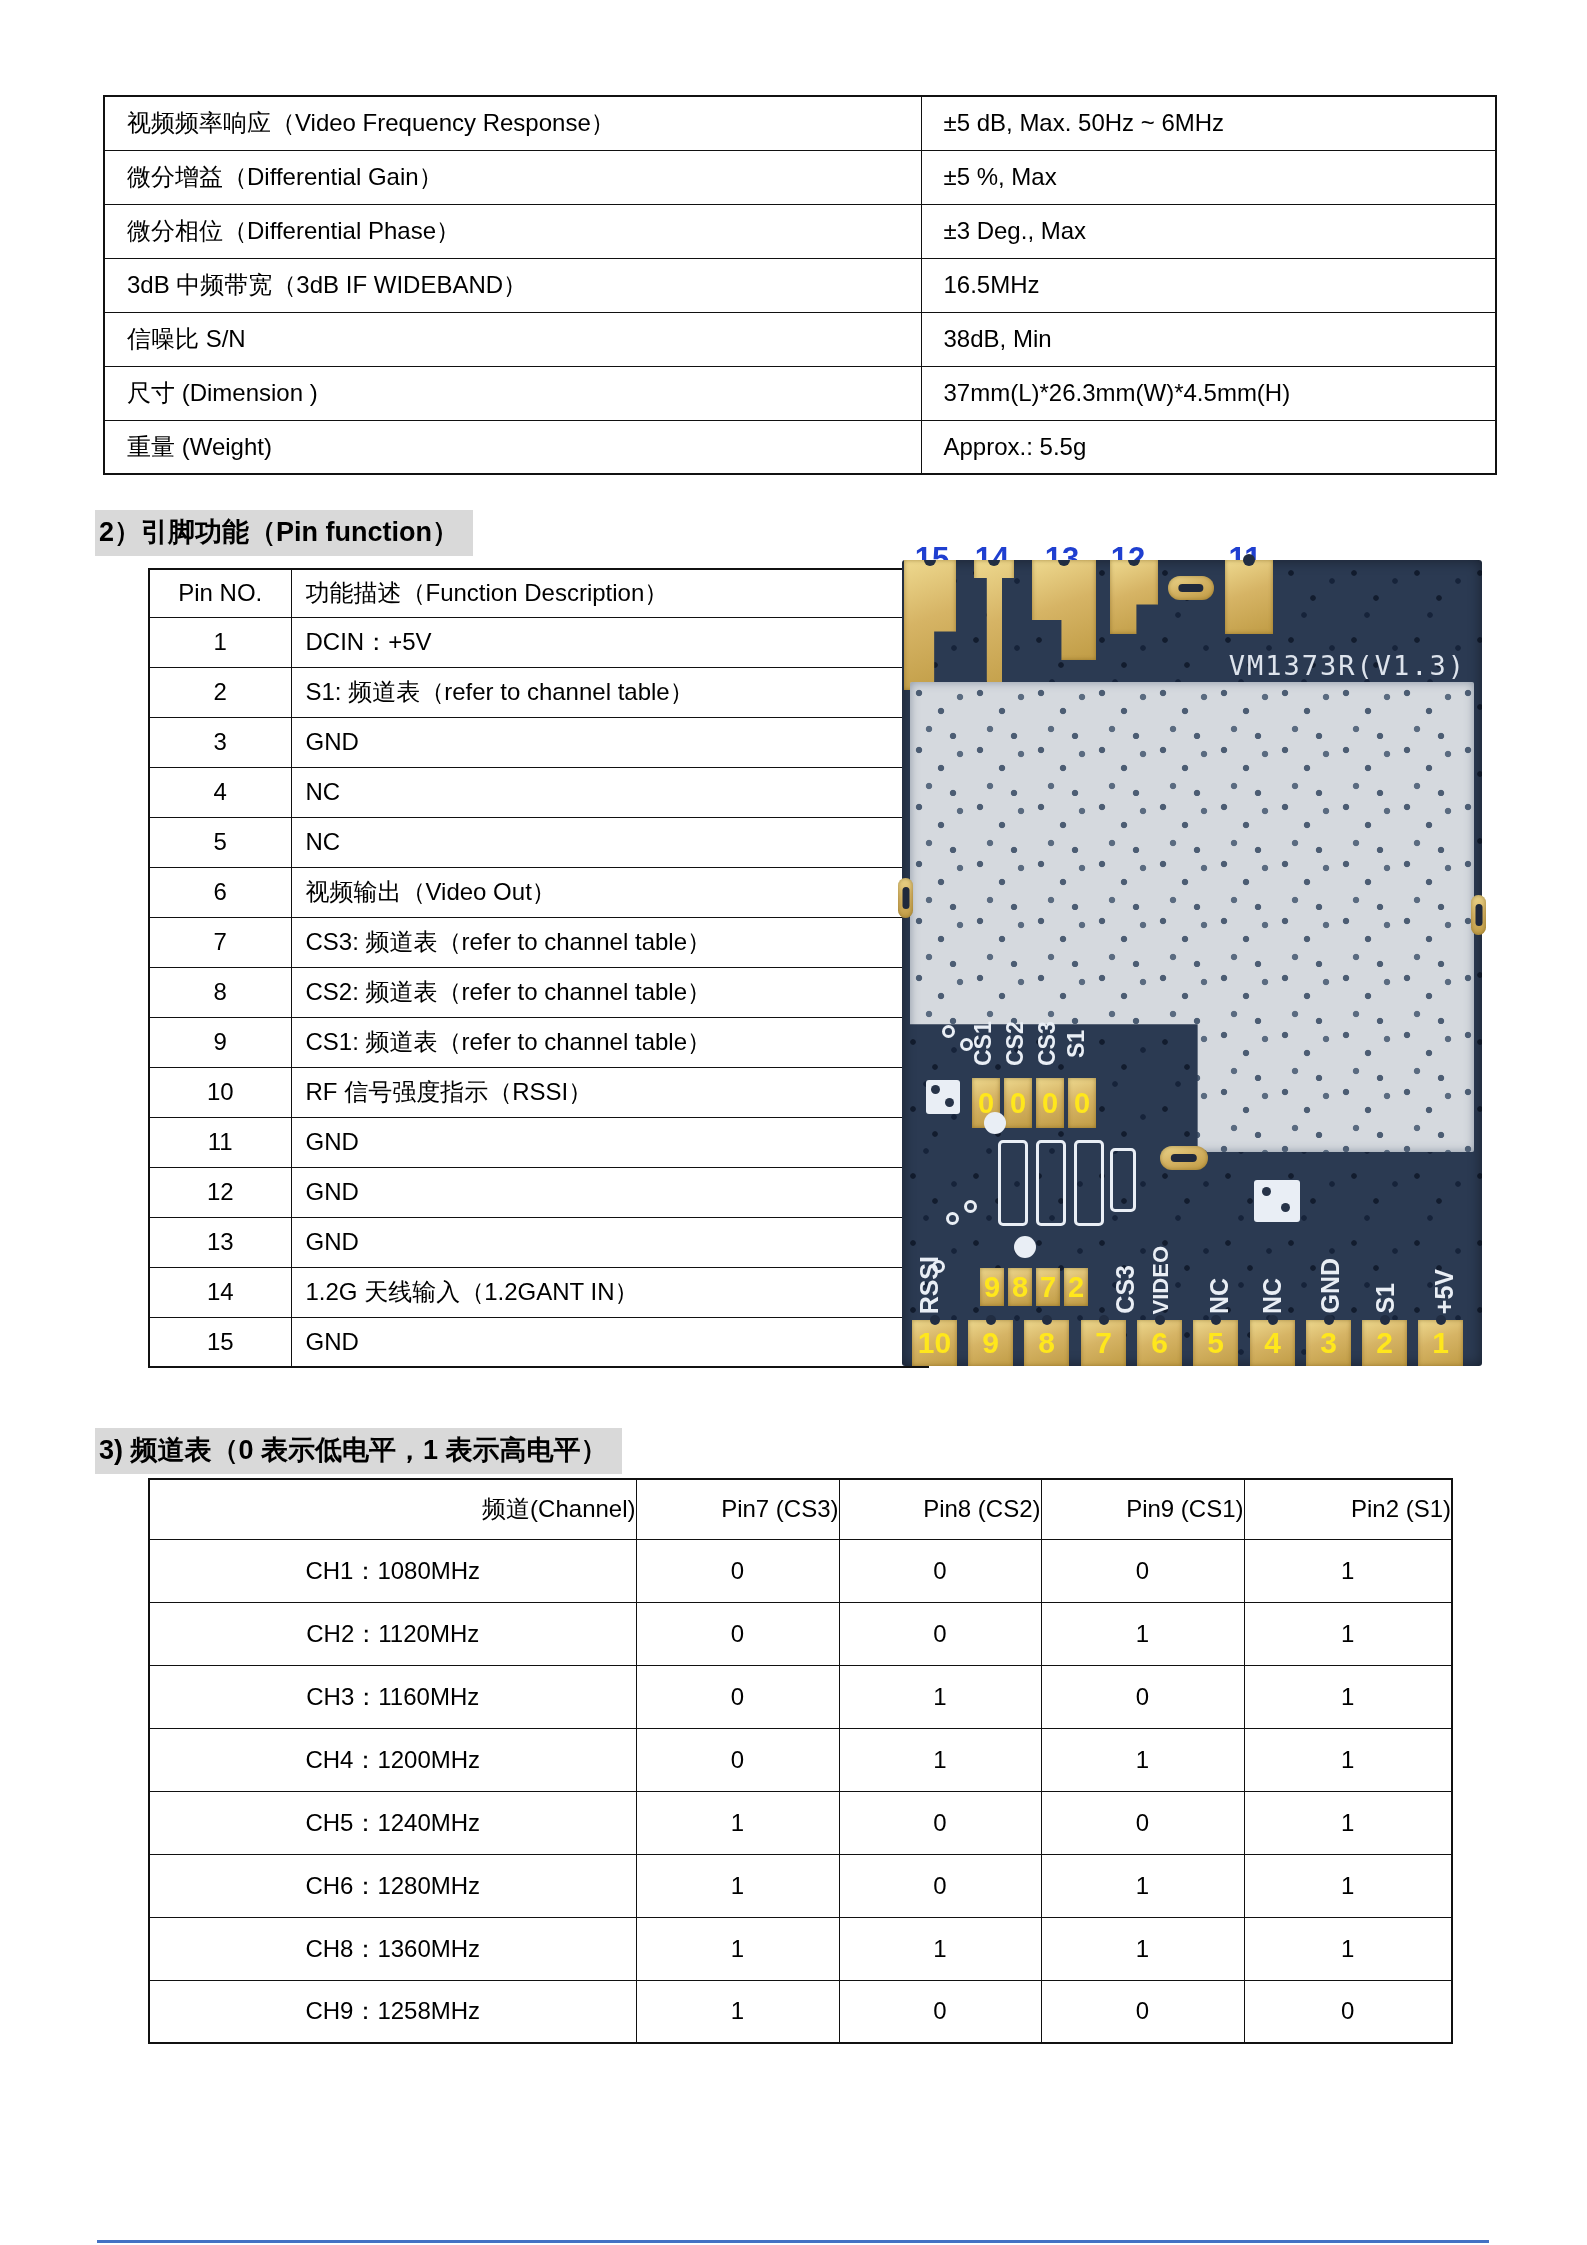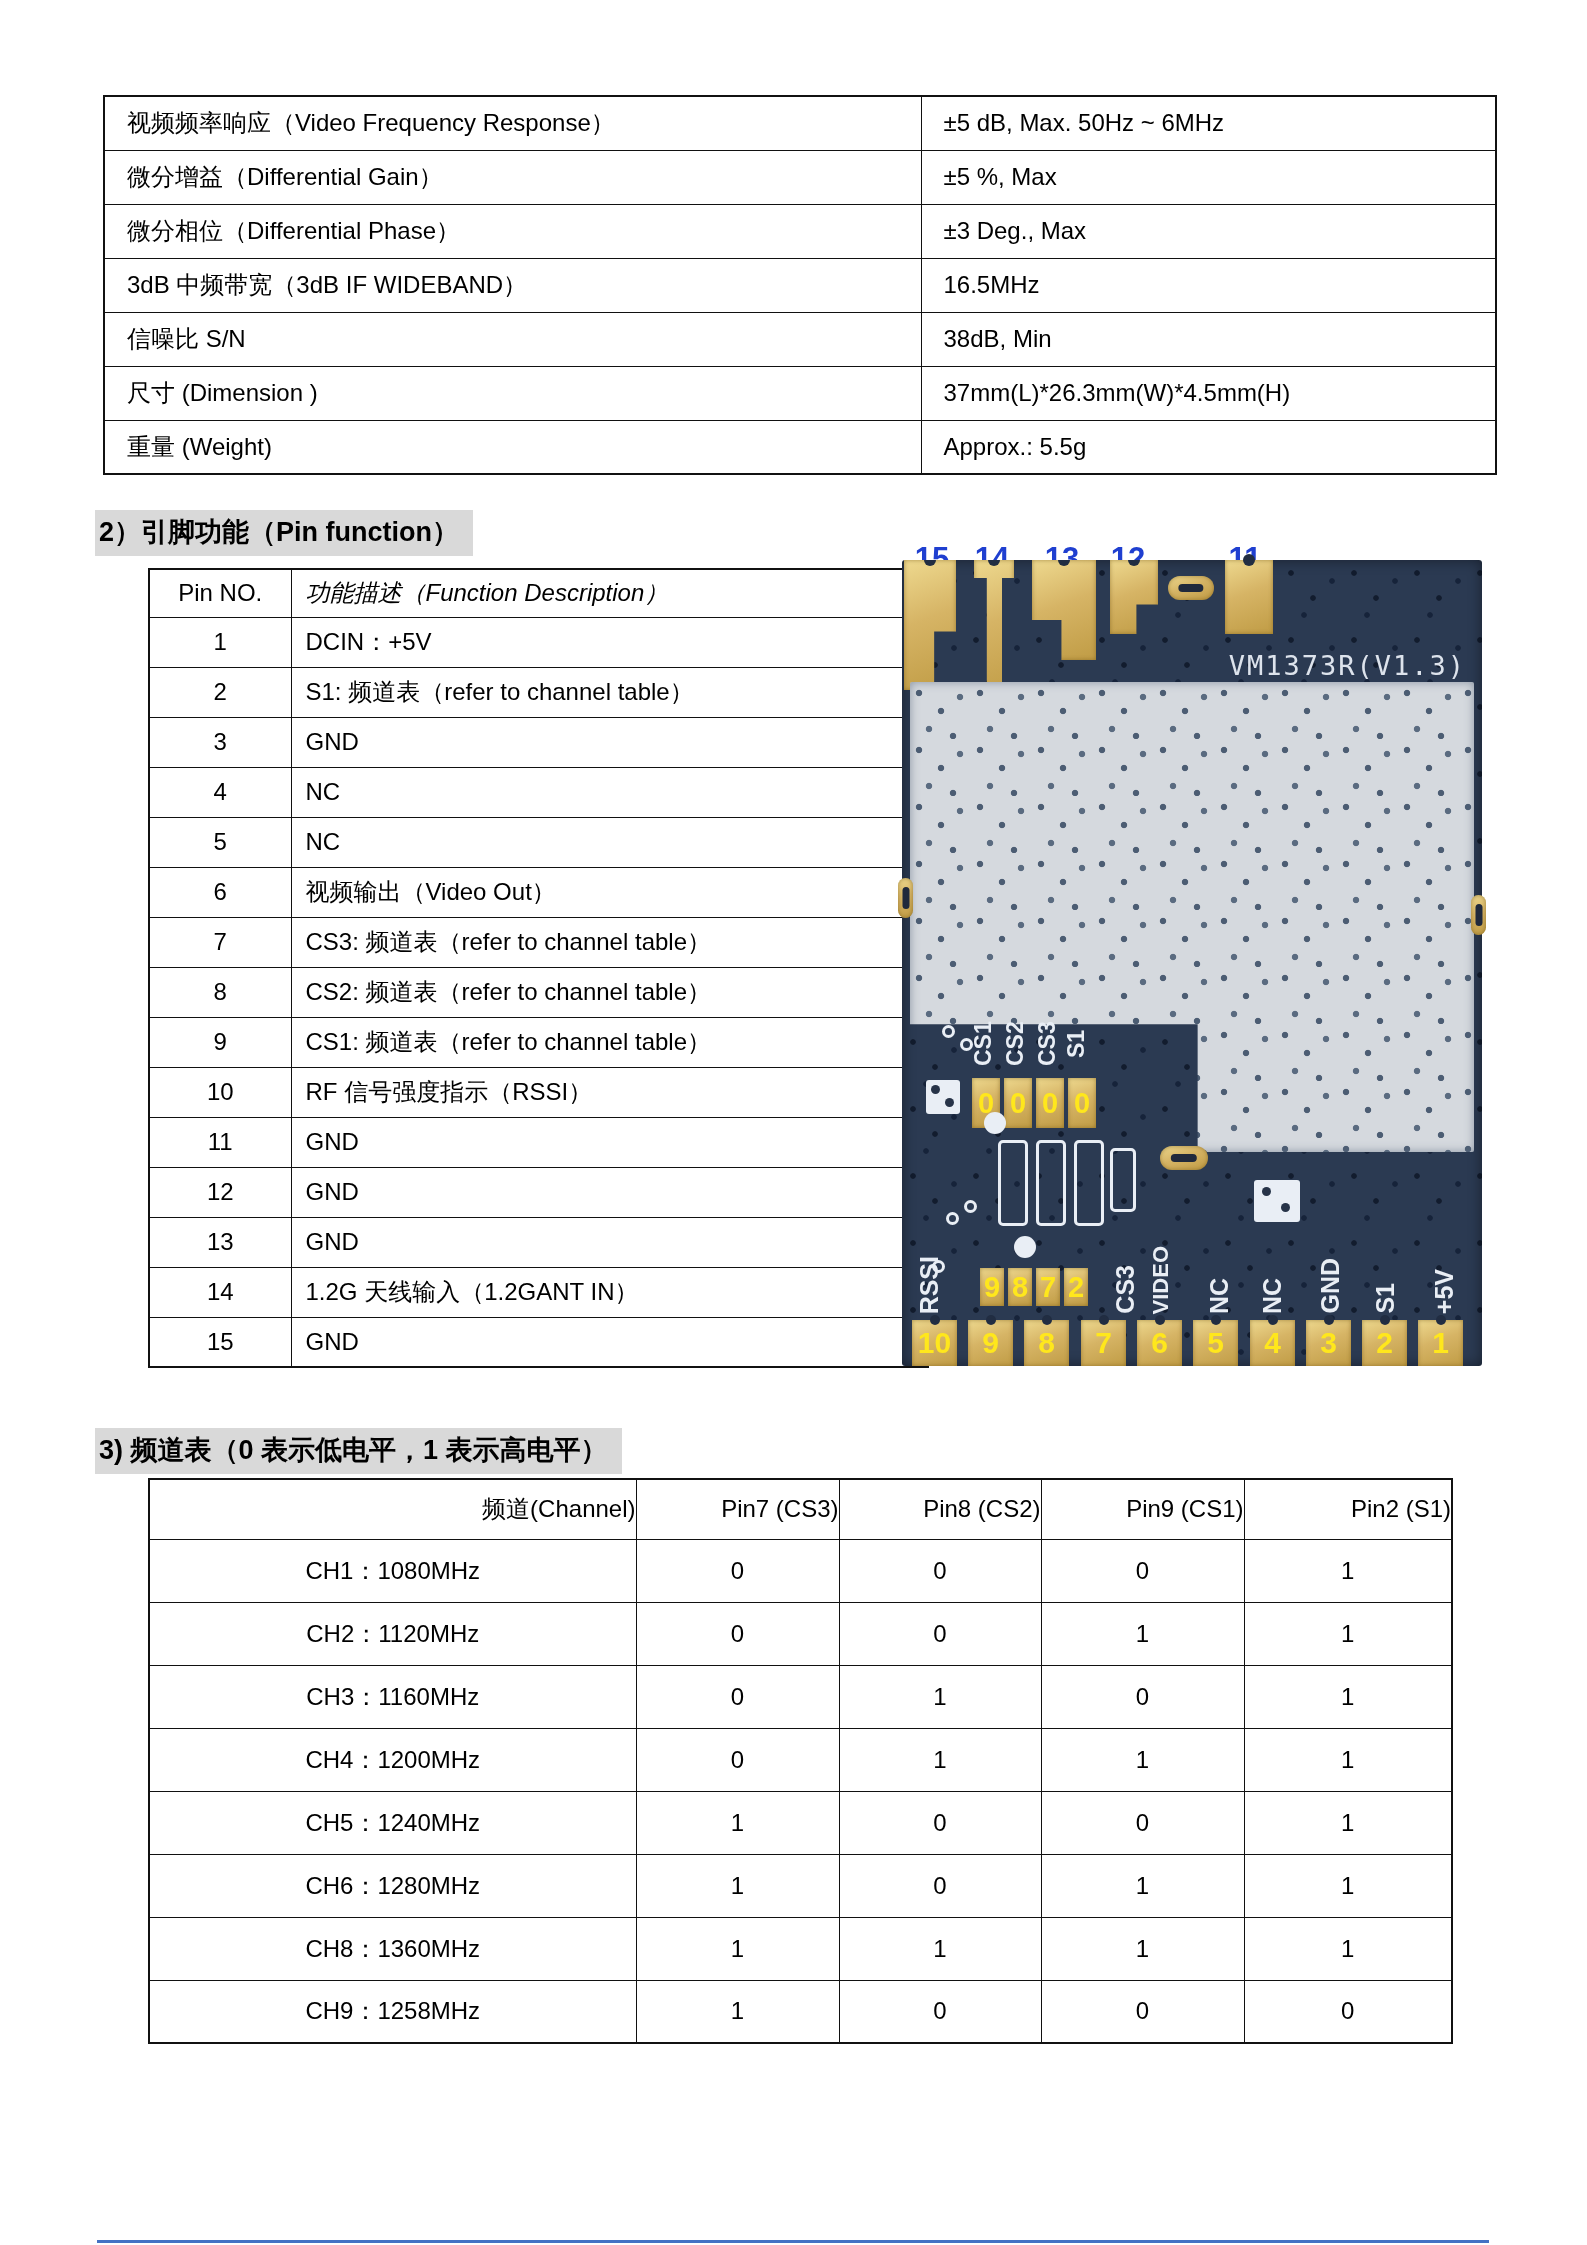--- a/index.html
+++ b/index.html
@@ -11,21 +11,21 @@
   table.doc { border-collapse:collapse; table-layout:fixed; position:absolute; background:#fff; }
   table.doc td, table.doc th { border:1.6px solid #111; font-weight:normal; font-size:24px; vertical-align:middle; }
   table.doc { border:2px solid #111; }
 
   .spec { left:103px; top:95px; width:1394px; }
   .spec td { height:54px; padding-left:22px; text-align:left; }
 
   .pintb { left:148px; top:568px; width:781px; }
   .pintb th { height:48px; font-weight:bold; font-size:23px; }
   .pintb th.c1 { text-align:center; }
-  .pintb th.c2 { text-align:left; padding-left:14px;font-style:italic; }
+  .pintb th.c2 { text-align:left; padding-left:14px; }
   .pintb td { height:50px; font-size:23px; }
   .pintb td.no { text-align:center; }
   .pintb td.desc { text-align:left; padding-left:14px;margin-left:24px; }
 
   .chtb { left:148px; top:1478px; width:1305px; }
   .chtb th { height:60px; font-weight:normal; font-size:24px; text-align:right; }
   .chtb td { height:63px; font-size:24px; text-align:center; }
 
   
   .sect { position:absolute; display:inline-block; background:#d9d9d9; font-weight:bold; font-size:27px; padding:4px 14px 6px 4px; white-space:nowrap; }

